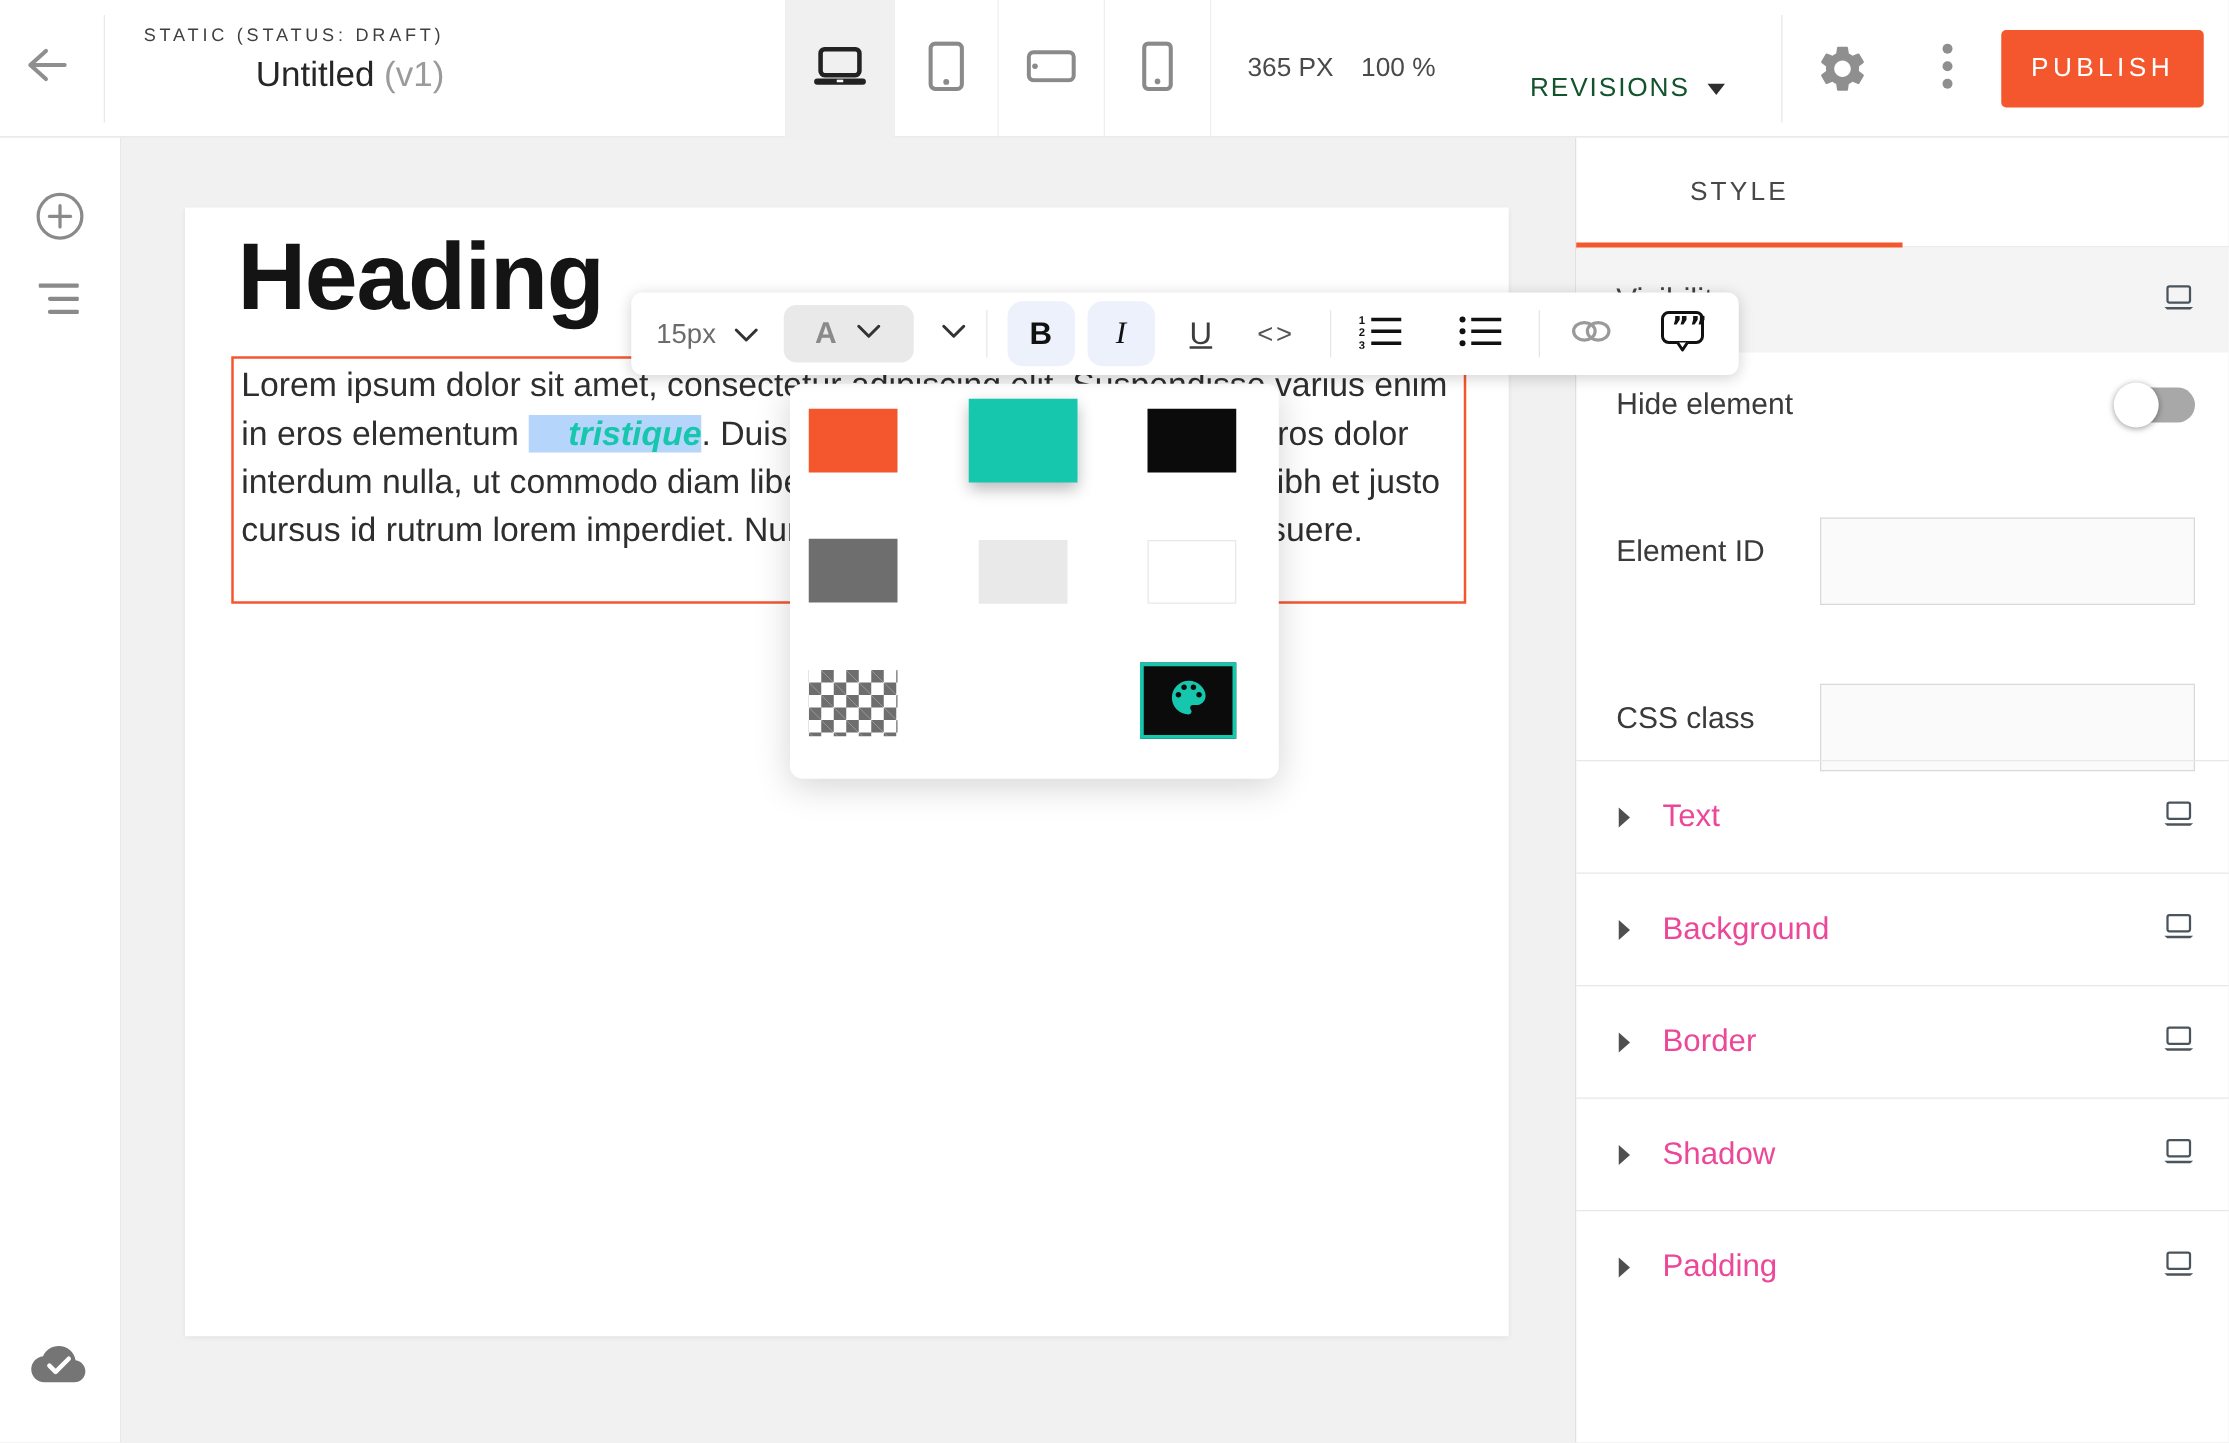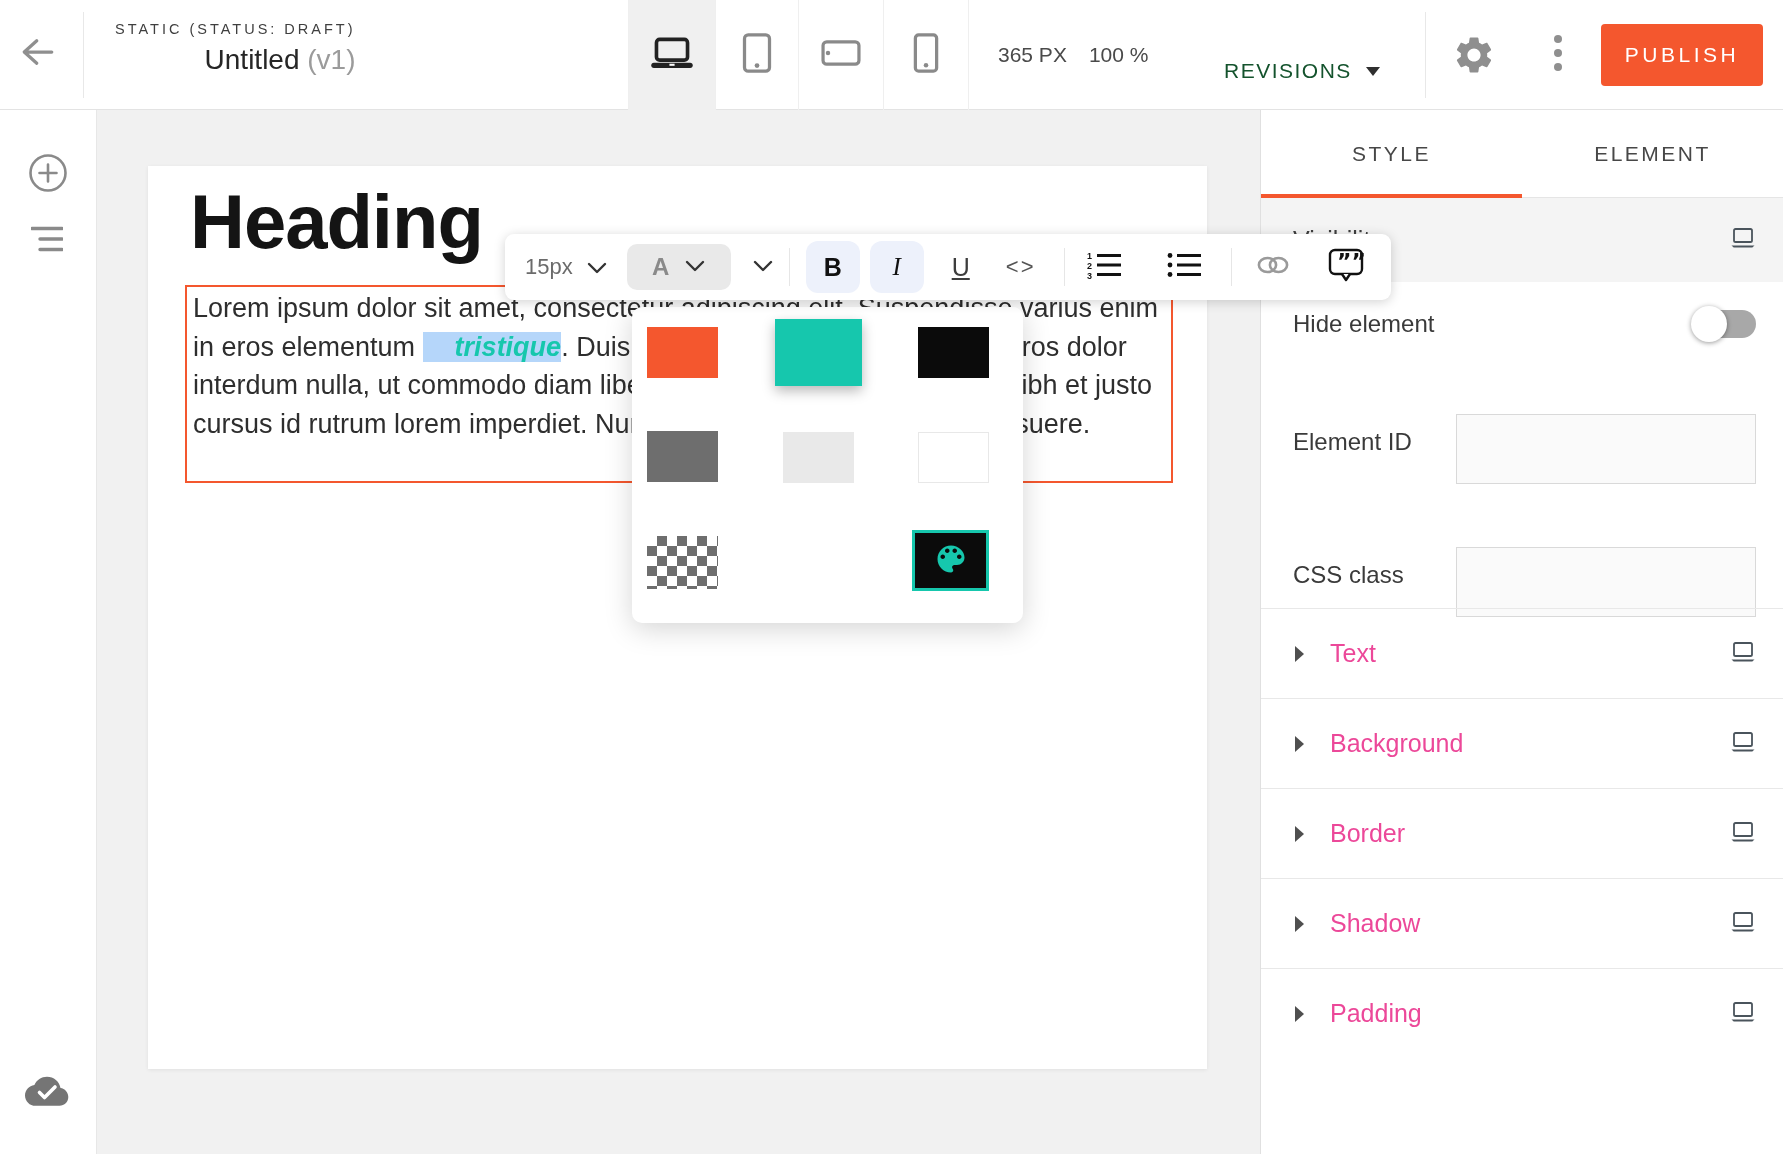--- a/index.html
+++ b/index.html
@@ -294,21 +294,20 @@
       <svg width="36" height="36" viewBox="0 0 24 24" fill="#16C7AD" fill-rule="evenodd">
           <path d="M12,3c-4.97,0-9,4.03-9,9s4.03,9,9,9c0.83,0,1.5-0.67,1.5-1.5c0-0.39-0.15-0.74-0.39-1.01c-0.23-0.26-0.38-0.61-0.38-0.99c0-0.83,0.67-1.5,1.5-1.5H16c2.76,0,5-2.24,5-5C21,7.03,16.97,3,12,3z M6.5,12C5.67,12,5,11.33,5,10.5S5.67,9,6.5,9S8,9.67,8,10.5S7.33,12,6.5,12z M9.5,8C8.67,8,8,7.33,8,6.5S8.67,5,9.5,5S11,5.67,11,6.5S10.33,8,9.5,8z M14.5,8C13.67,8,13,7.33,13,6.5S13.67,5,14.5,5S16,5.67,16,6.5S15.33,8,14.5,8z M17.5,12c-0.83,0-1.5-0.67-1.5-1.5S16.67,9,17.5,9S19,9.67,19,10.5S18.33,12,17.5,12z"></path>
         </svg>
     </span>
   </div>
 </div>
 
 <div class="abs panel">
   <div class="tabbar">
     <div class="tab active">STYLE</div>
-    <div class="tab">ELEMENT</div>
   </div>
 
   <div class="vis-header">
     <span class="lbl">Visibility</span>
     <span class="mon-icon">
       <svg width="26" height="22" viewBox="0 0 26 22">
           <rect x="4" y="2" width="18" height="13" rx="1.6" fill="none" stroke="currentColor" stroke-width="1.8"></rect>
           <path d="M1.5 18.5 h23 l-2.2 2 h-18.6 z" fill="currentColor"></path>
         </svg>
     </span>

